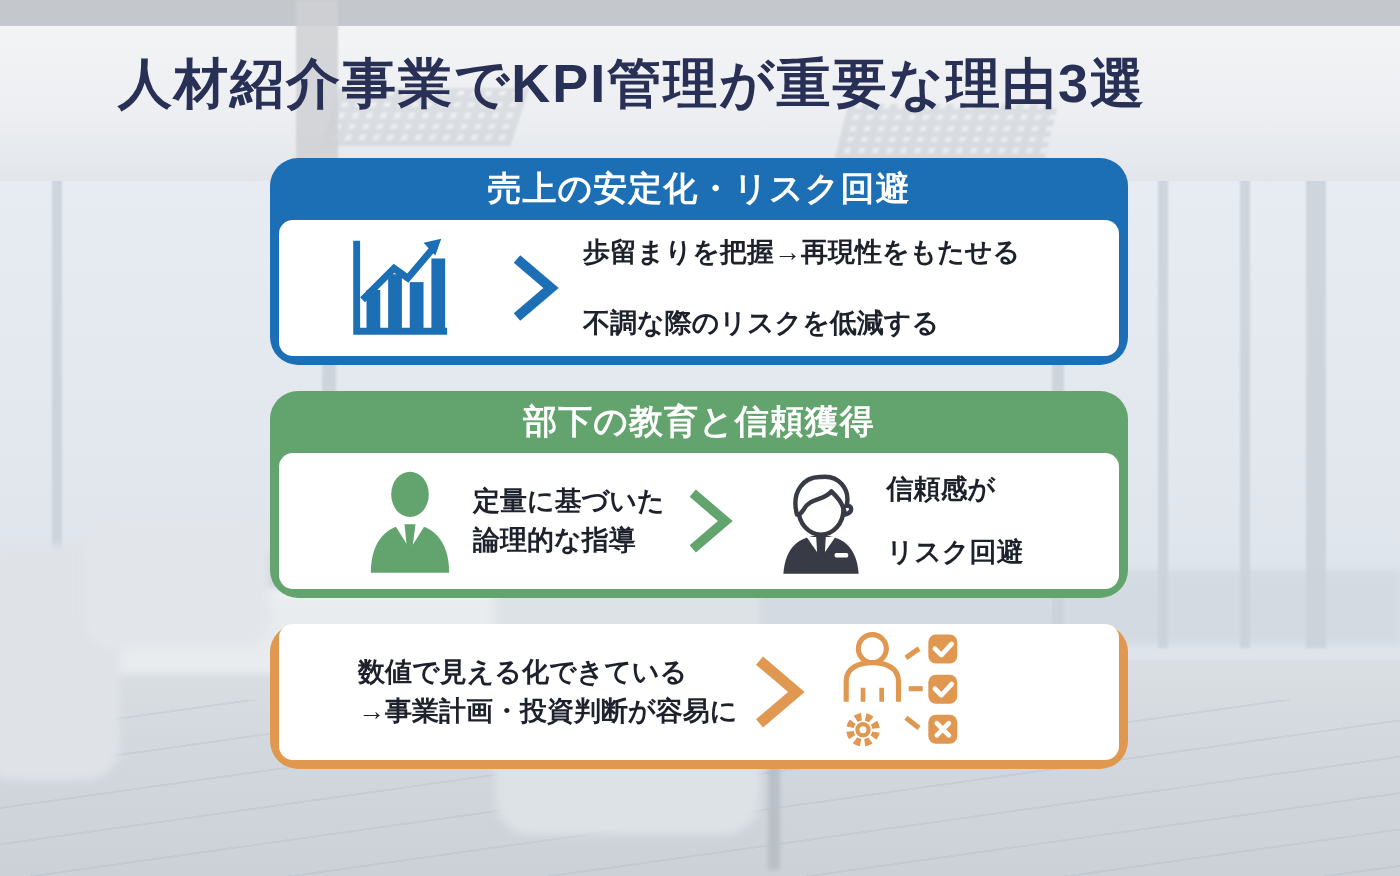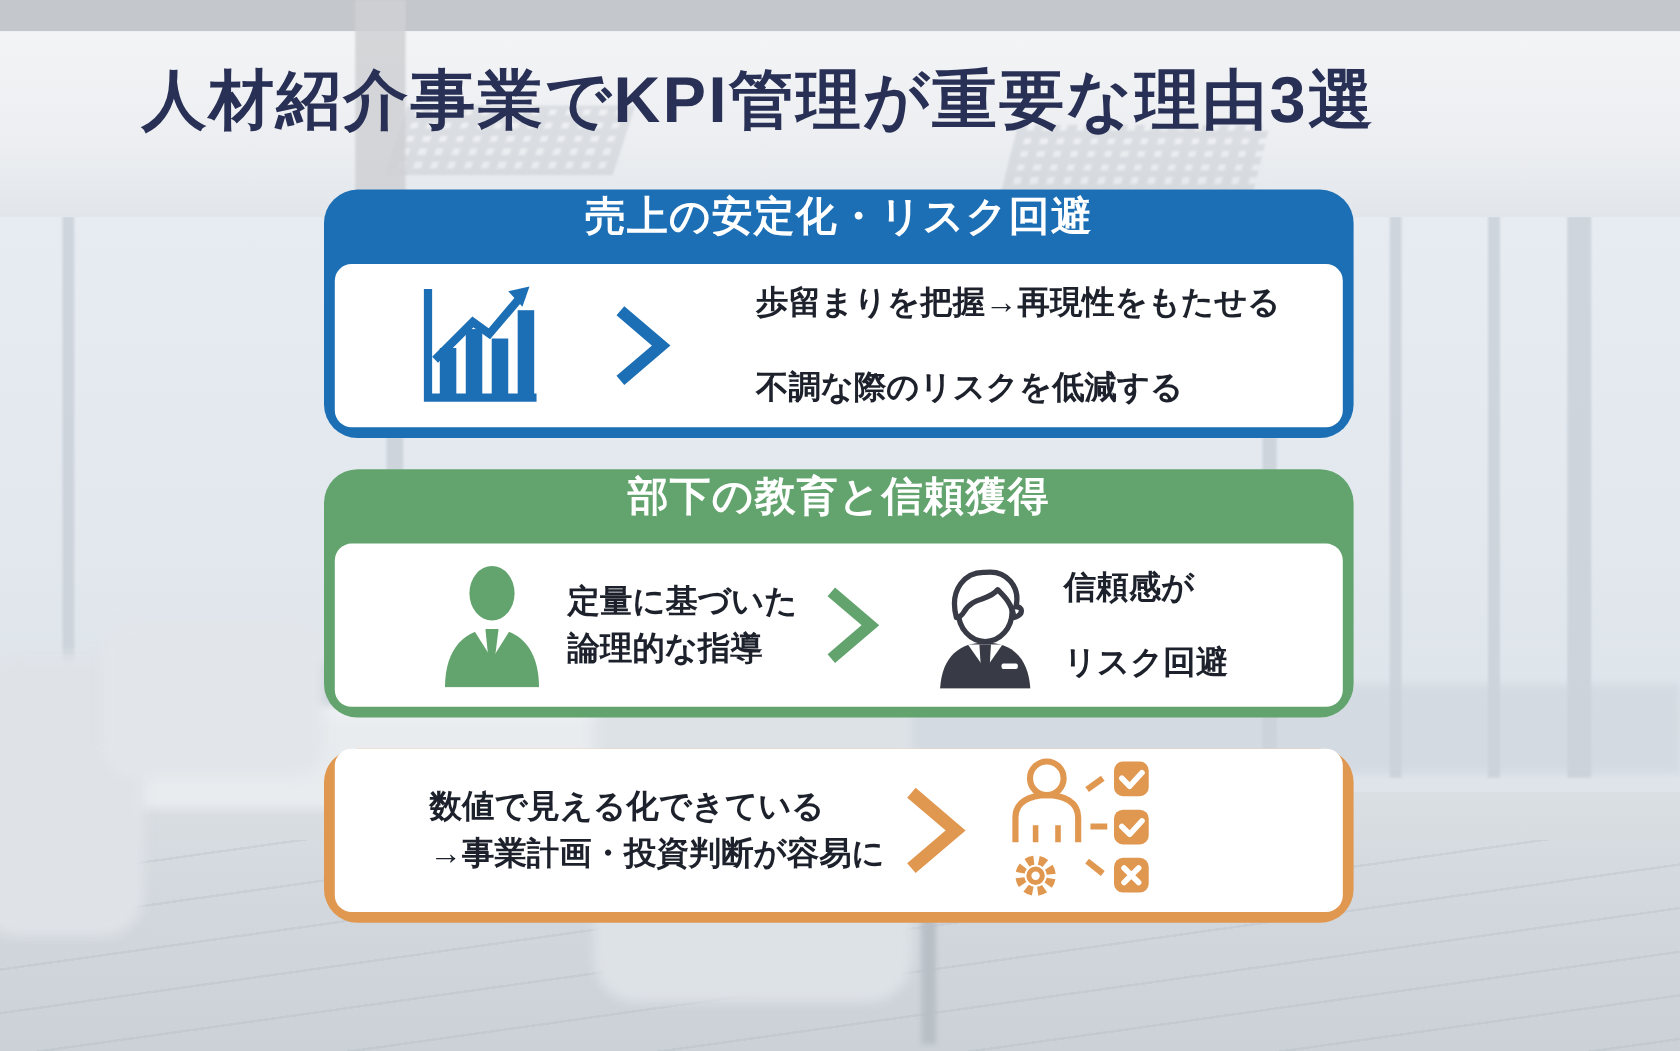--- a/index.html
+++ b/index.html
@@ -42,34 +42,34 @@
     position:absolute;left:0;top:48px;width:1264px;text-align:center;
     font-size:54px;font-weight:900;letter-spacing:2px;color:#293055;
   }
   
   .cards{position:absolute;left:270px;top:158px;width:858px;display:flex;flex-direction:column;gap:26px;}
   .card{
     border-radius:28px;background:var(--accent);padding:0 9px 9px;box-sizing:border-box;
     color:var(--accent);
   }
   .card-header{
-    height:62px;display:flex;justify-content:center;
+    height:62px;display:flex;align-items:center;justify-content:center;
     color:#ffffff;font-size:34px;font-weight:800;letter-spacing:1px;
   }
   .card-body{
     background:#ffffff;border-radius:14px;height:136px;
     display:flex;align-items:center;box-sizing:border-box;
   }
   .icon{display:inline-flex;align-items:center;justify-content:center;flex:0 0 auto;}
   .text-block{display:flex;flex-direction:column;justify-content:center;
     font-size:27px;line-height:39px;font-weight:600;color:#1d212b;white-space:nowrap;}
   
   .c1 .chart-icon{margin-left:58px;}
   .c1 .chev{margin-left:56px;}
-  .c1 .text-block{margin-left:71px;gap:32px;}
+  .c1 .text-block{margin-left:24px;gap:32px;}
   .c2 .manager-icon{margin-left:84px;}
   .c2 .t-left{margin-left:16px;}
   .c2 .chev{margin-left:22px;}
   .c2 .businessman-icon{margin-left:40px;}
   .c2 .t-right{margin-left:18px;gap:24px;}
   .c3 .text-block{margin-left:79px;}
   .c3 .chev{margin-left:16px;}
   .c3 .cluster-icon{margin-left:30px;}
   svg{display:block;}
 </style>

